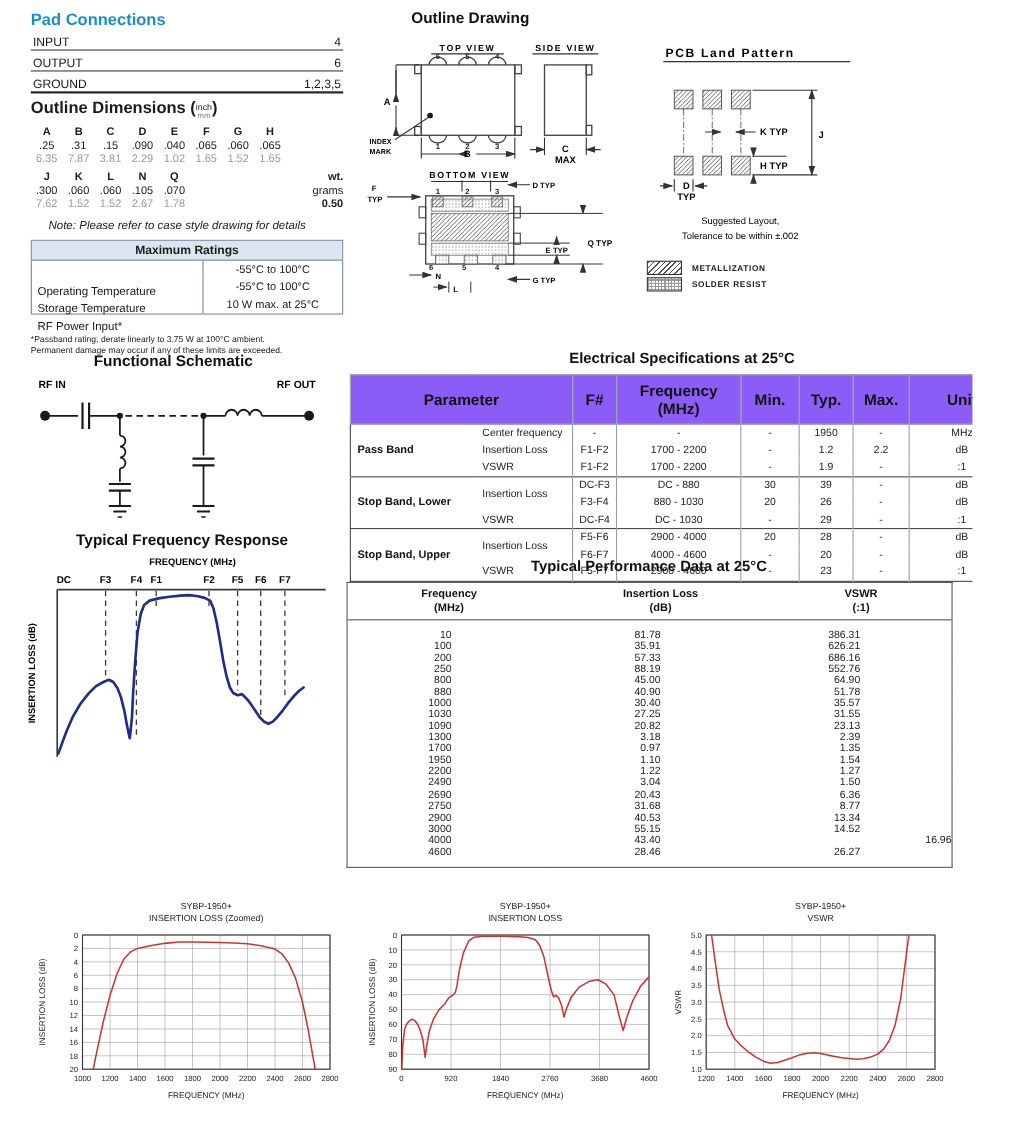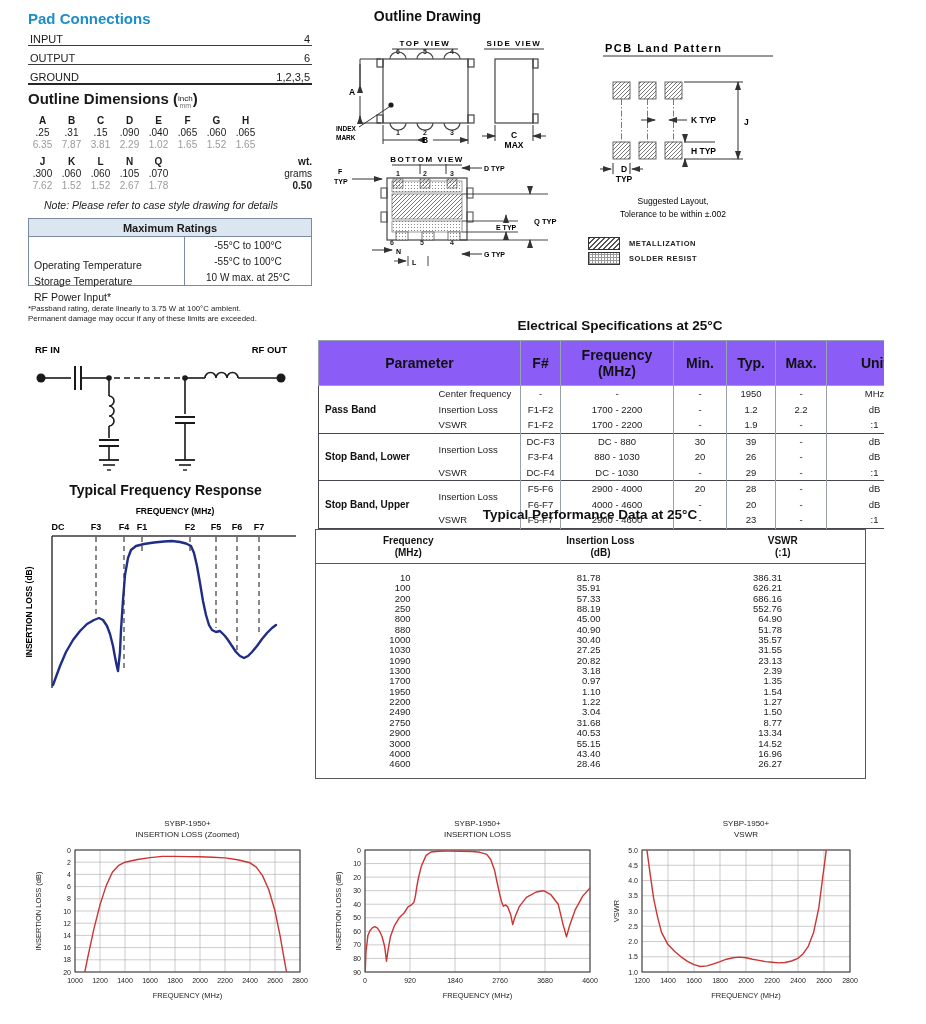--- a/index.html
+++ b/index.html
@@ -163,20 +163,21 @@
         <div class="mr-c1">RF Power Input*</div>
         <div class="mr-c2">10 W max. at 25°C</div>
       </div>
     </div>
     <div class="mr-fn">
       <div>*Passband rating, derate linearly to 3.75 W at 100°C ambient.</div>
       <div>Permanent damage may occur if any of these limits are exceeded.</div>
     </div>
   </div>
 
+  <div class="abs sec-title" style="left:30px;top:320px;width:255px;">Functional Schematic</div>
   <svg class="abs" style="left:25px;top:338px;" width="272" height="150">
     <text x="10" y="15" font-size="9.5" font-weight="bold">RF IN</text>
     <text x="262" y="15" font-size="9.5" font-weight="bold" text-anchor="end">RF OUT</text>
     <g stroke="#1a1a1a" stroke-width="1.6" fill="none">
       <line x1="20" y1="40" x2="46" y2="40"></line>
       <line x1="50" y1="28" x2="50" y2="52" stroke-width="2"></line>
       <line x1="56" y1="28" x2="56" y2="52" stroke-width="2"></line>
       <line x1="56" y1="40" x2="84" y2="40"></line>
       <line x1="89" y1="40" x2="156" y2="40" stroke-dasharray="6,4"></line>
       <line x1="160" y1="40" x2="180" y2="40"></line>
@@ -623,38 +624,43 @@
             <td style="padding-right: 90px;">2200</td>
             <td style="padding-right: 100px;">1.22</td>
             <td style="padding-right: 83px;">1.27</td>
           </tr>
           <tr>
             <td style="padding-right: 90px;">2490</td>
             <td style="padding-right: 100px;">3.04</td>
             <td style="padding-right: 83px;">1.50</td>
           </tr>
           <tr>
+            <td style="padding-right: 90px;">2690</td>
+            <td style="padding-right: 100px;">20.43</td>
+            <td style="padding-right: 83px;">6.36</td>
+          </tr>
+          <tr>
             <td style="padding-right: 90px;">2750</td>
             <td style="padding-right: 100px;">31.68</td>
             <td style="padding-right: 83px;">8.77</td>
           </tr>
           <tr>
             <td style="padding-right: 90px;">2900</td>
             <td style="padding-right: 100px;">40.53</td>
             <td style="padding-right: 83px;">13.34</td>
           </tr>
           <tr>
             <td style="padding-right: 90px;">3000</td>
             <td style="padding-right: 100px;">55.15</td>
             <td style="padding-right: 83px;">14.52</td>
           </tr>
           <tr>
             <td style="padding-right: 90px;">4000</td>
             <td style="padding-right: 100px;">43.40</td>
-            <td style="padding-right: 83px; text-align: right;">16.96</td>
+            <td style=" text-align: right;">16.96</td>
           </tr>
           <tr>
             <td style="padding-right: 90px;">4600</td>
             <td style="padding-right: 100px;">28.46</td>
             <td style="padding-right: 83px;">26.27</td>
           </tr>
           <tr>
             <td colspan="3" style="height: 8px;"></td>
           </tr>
         </tbody>

